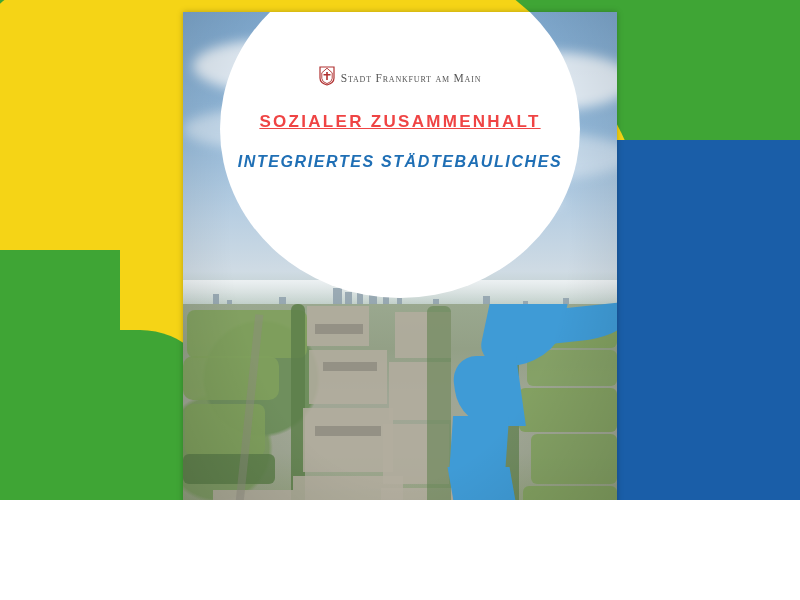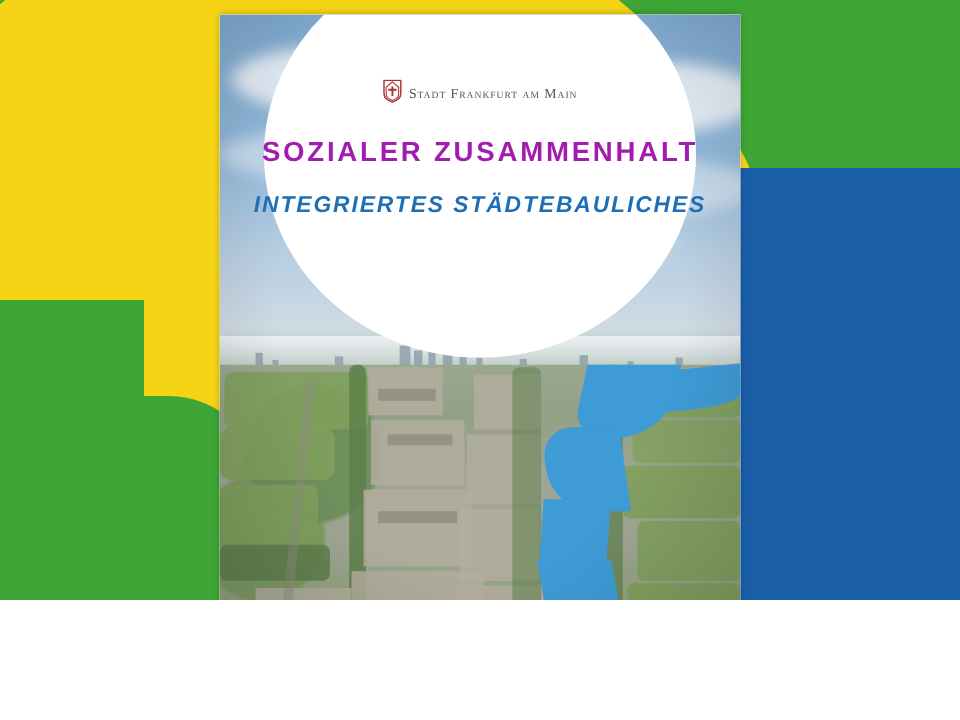--- a/index.html
+++ b/index.html
@@ -222,36 +222,37 @@
   .crest-text {
     font-family: "Liberation Serif", serif;
     font-size: 11.5px;
     letter-spacing: 0.8px;
     font-variant: small-caps;
     color: #555;
     white-space: nowrap;
   }
   .kicker {
     margin-top: 22px;
-    font-size: 23px;
+    font-size: 17px;
     font-weight: bold;
     letter-spacing: 2.3px;
-    color: #a21caf;
+    color: #ef4444;
+    text-decoration: underline;
   }
   .headline {
     margin-top: 2px;
     font-size: 76px;
     font-weight: bold;
     letter-spacing: 2px;
     line-height: 0.98;
     color: #1f6fb5;
   }
   .subline {
     margin-top: 18px;
-    font-size: 19px;
+    font-size: 16px;
     font-style: italic;
     font-weight: bold;
     letter-spacing: 1.6px;
     line-height: 1.45;
     color: #1f6fb5;
   }
 
   
   .logo-bar {
     position: absolute;

